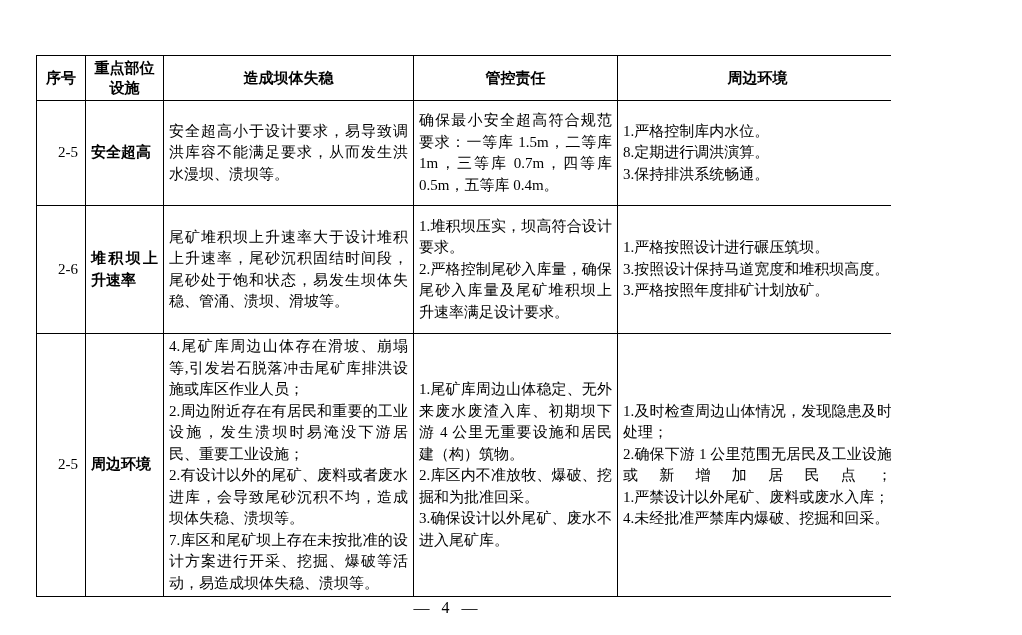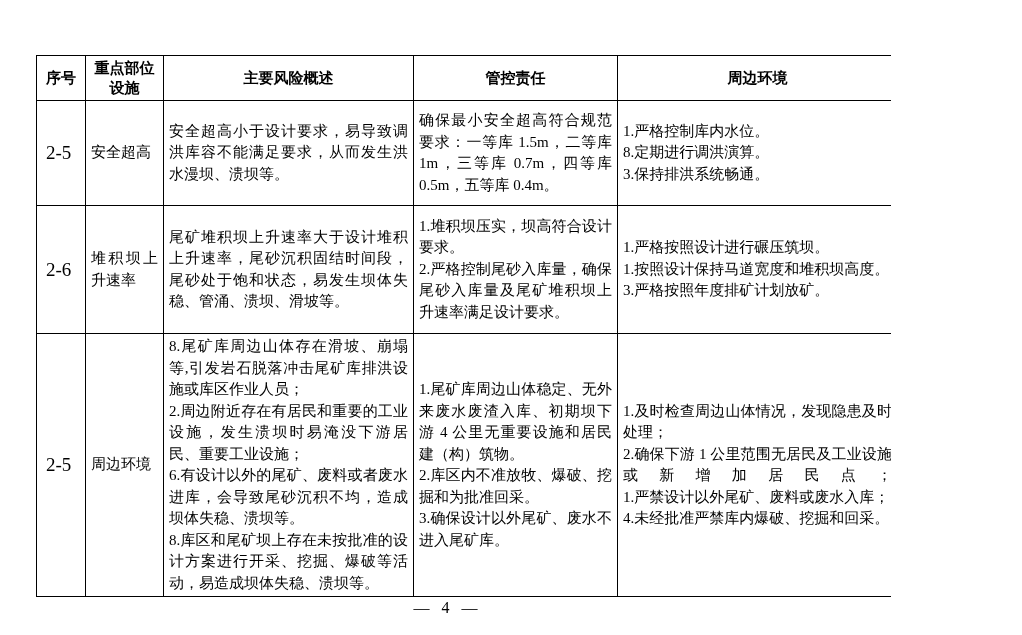--- a/index.html
+++ b/index.html
@@ -38,28 +38,29 @@
     font-weight: 700;
     text-align: center;
     line-height: 20px;
     padding: 2px 4px;
   }
   tr.h-header { height: 45px; }
   tr.h-r1 { height: 105px; }
   tr.h-r2 { height: 128px; }
   tr.h-r3 { height: 262px; }
   td.serial-cell {
-    padding-left: 9px;
+    padding-left: 21px;
     text-align: left;
-    font-size: 19px;
+    font-size: 15px;
   }
   td.facility-cell {
     text-align: justify;
     text-justify: inter-character;
     padding: 12px 5px;
+    font-weight: bold;
   }
   .para {
     margin: 0;
     text-align: justify;
     text-justify: inter-ideograph;
   }
   .para.dist {
     text-align-last: justify;
   }
   .footer-pagenum {
@@ -84,21 +85,21 @@
       <col style="width:78px">
       <col style="width:250px">
       <col style="width:204px">
       <col style="width:280px">
       <col style="width:85px">
     </colgroup>
     <thead>
       <tr class="h-header">
         <th>序号</th>
         <th>重点部位设施</th>
-        <th>主要风险概述</th>
+        <th>造成坝体失稳</th>
         <th>管控责任</th>
         <th>周边环境</th>
         <th>责任人</th>
       </tr>
     </thead>
     <tbody>
 
       <tr class="h-r1">
         <td class="serial-cell">2-5</td>
         <td class="facility-cell">安全超高</td>
@@ -121,34 +122,34 @@
         <td class="facility-cell">堆积坝上升速率</td>
         <td>
           <div class="para">尾矿堆积坝上升速率大于设计堆积上升速率，尾砂沉积固结时间段，尾砂处于饱和状态，易发生坝体失稳、管涌、溃坝、滑坡等。</div>
         </td>
         <td>
           <div class="para">1.堆积坝压实，坝高符合设计要求。</div>
           <div class="para">2.严格控制尾砂入库量，确保尾砂入库量及尾矿堆积坝上升速率满足设计要求。</div>
         </td>
         <td>
           <div class="para">1.严格按照设计进行碾压筑坝。</div>
-          <div class="para">1.按照设计保持马道宽度和堆积坝高度。</div>
+          <div class="para">3.按照设计保持马道宽度和堆积坝高度。</div>
           <div class="para">3.严格按照年度排矿计划放矿。</div>
         </td>
         <td></td>
       </tr>
 
       <tr class="h-r3">
         <td class="serial-cell">2-5</td>
         <td class="facility-cell">周边环境</td>
         <td>
-          <div class="para">8.尾矿库周边山体存在滑坡、崩塌等,引发岩石脱落冲击尾矿库排洪设施或库区作业人员；</div>
+          <div class="para">4.尾矿库周边山体存在滑坡、崩塌等,引发岩石脱落冲击尾矿库排洪设施或库区作业人员；</div>
           <div class="para">2.周边附近存在有居民和重要的工业设施，发生溃坝时易淹没下游居民、重要工业设施；</div>
-          <div class="para">6.有设计以外的尾矿、废料或者废水进库，会导致尾砂沉积不均，造成坝体失稳、溃坝等。</div>
-          <div class="para">8.库区和尾矿坝上存在未按批准的设计方案进行开采、挖掘、爆破等活动，易造成坝体失稳、溃坝等。</div>
+          <div class="para">2.有设计以外的尾矿、废料或者废水进库，会导致尾砂沉积不均，造成坝体失稳、溃坝等。</div>
+          <div class="para">7.库区和尾矿坝上存在未按批准的设计方案进行开采、挖掘、爆破等活动，易造成坝体失稳、溃坝等。</div>
         </td>
         <td>
           <div class="para">1.尾矿库周边山体稳定、无外来废水废渣入库、初期坝下游 4 公里无重要设施和居民建（构）筑物。</div>
           <div class="para">2.库区内不准放牧、爆破、挖掘和为批准回采。</div>
           <div class="para">3.确保设计以外尾矿、废水不进入尾矿库。</div>
         </td>
         <td>
           <div class="para">1.及时检查周边山体情况，发现隐患及时处理；</div>
           <div class="para dist">2.确保下游 1 公里范围无居民及工业设施或新增加居民点；</div>
           <div class="para">1.严禁设计以外尾矿、废料或废水入库；</div>

